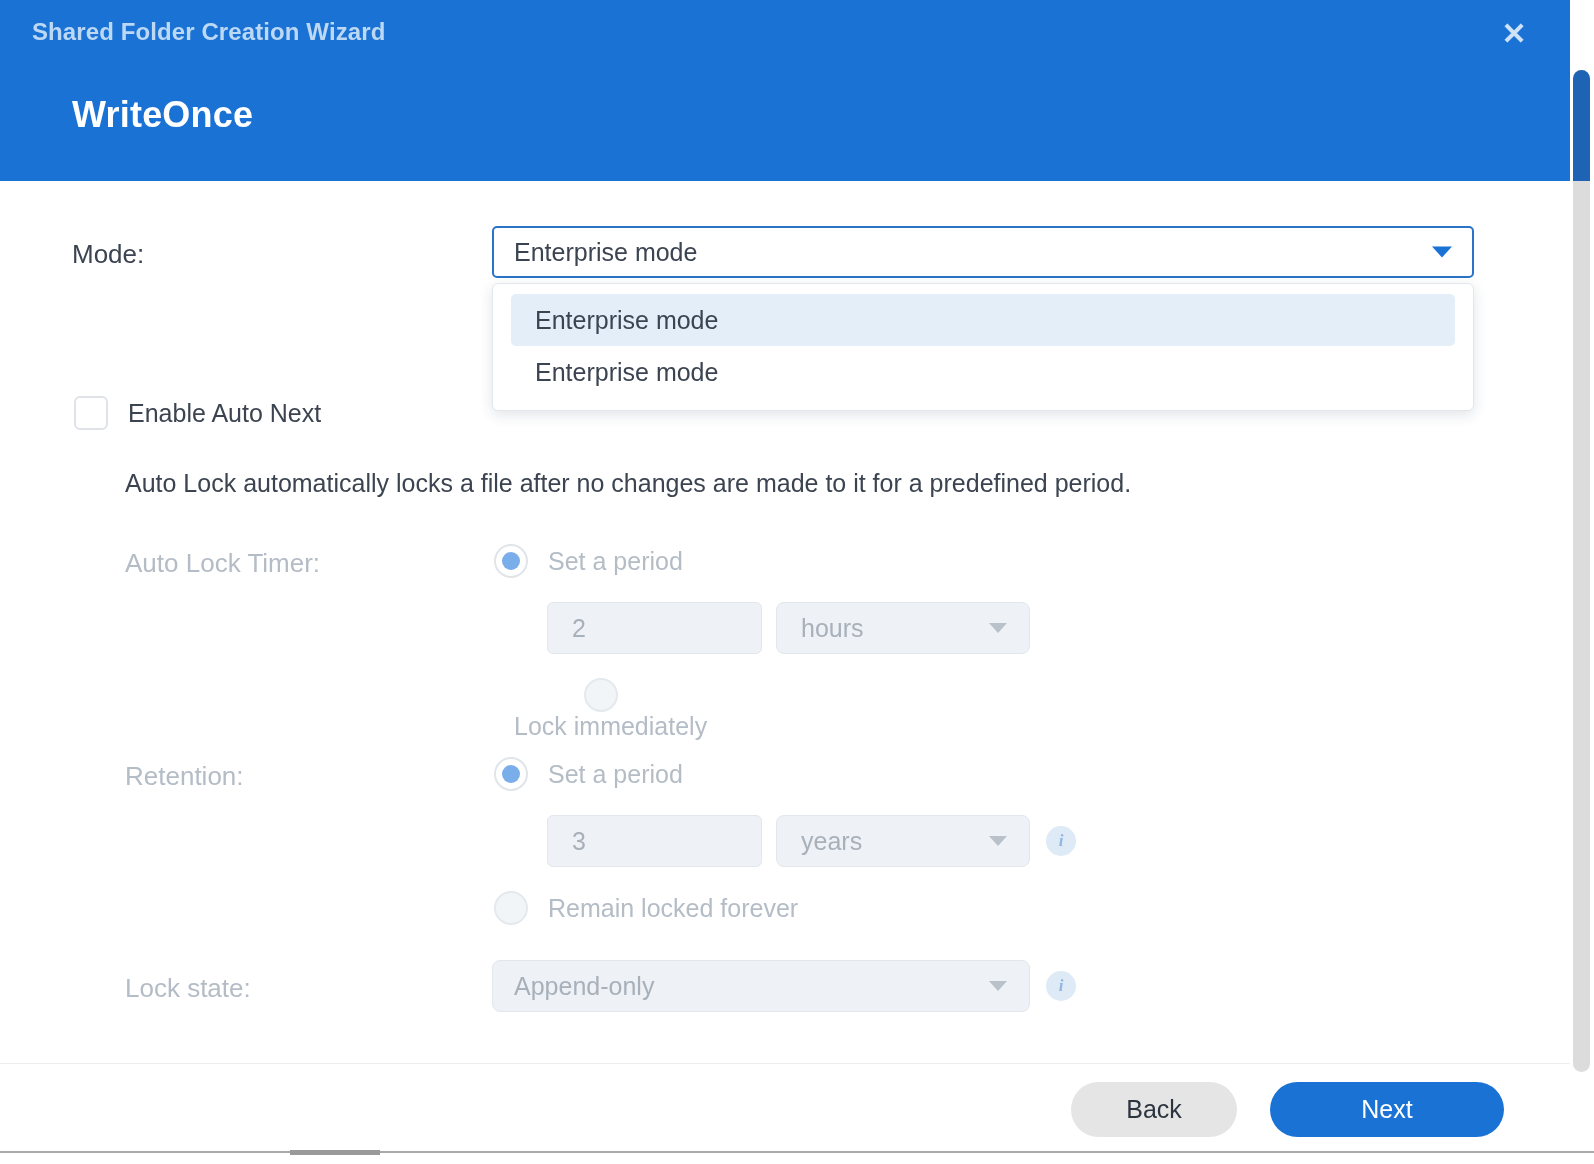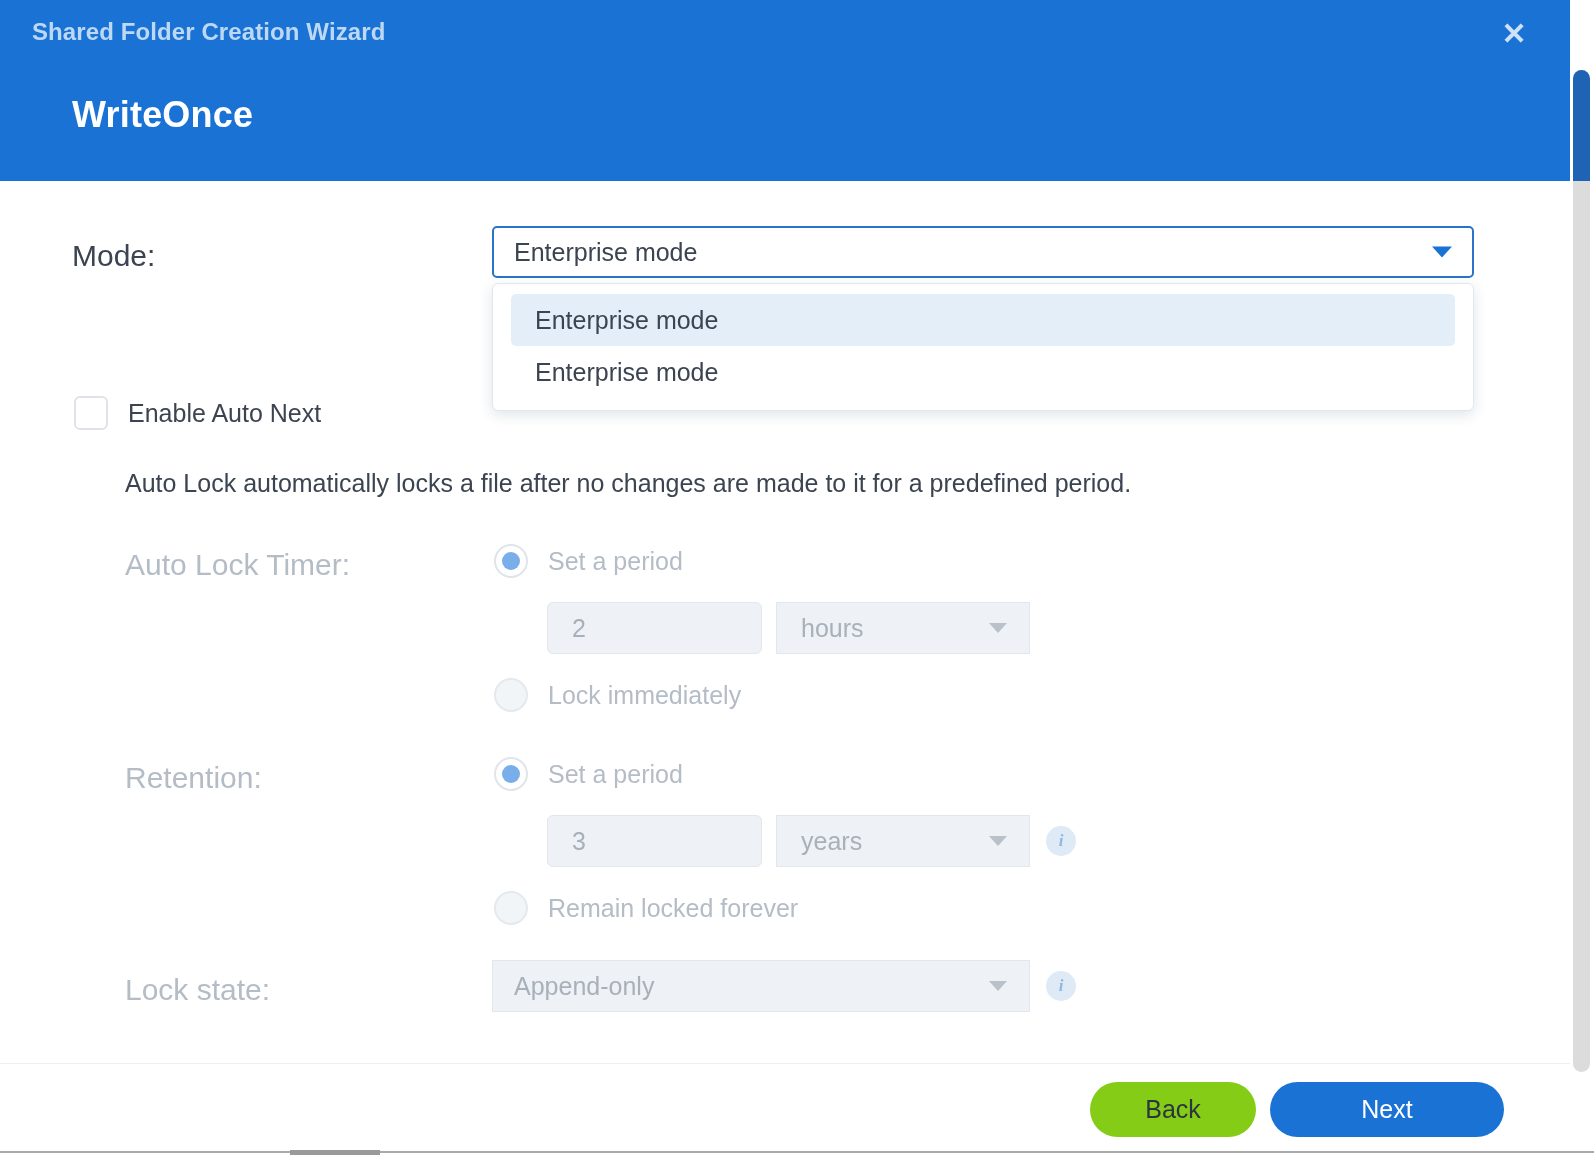--- a/index.html
+++ b/index.html
@@ -61,21 +61,21 @@
   .body {
     position: absolute;
     left: 0; top: 181px;
     width: 1570px;
     height: 882px;
     background: #ffffff;
   }
 
   .row-label {
     position: absolute;
-    font-size: 30px;
+    font-size: 26px;
     color: #3b4450;
     white-space: nowrap;
   }
   .row-label.disabled { color: #b4bcc6; }
 
   
   .mode-label { left: 72px; top: 58px; }
 
   .combo {
     position: absolute;
@@ -201,21 +201,21 @@
     display: flex; align-items: center;
     padding-left: 24px;
     font-size: 25px;
     color: #a8b0ba;
   }
   .field-sel {
     position: absolute;
     height: 52px;
     background: #eef1f5;
     border: 1px solid #e2e7ed;
-    border-radius: 0;
+    border-radius: 8px;
     display: flex; align-items: center;
     padding-left: 24px;
     font-size: 25px;
     color: #a8b0ba;
   }
   .sel-arrow {
     position: absolute;
     right: 22px; top: 50%;
     transform: translateY(-50%);
     width: 0; height: 0;
@@ -251,23 +251,23 @@
     position: absolute;
     top: 18px;
     height: 55px;
     border-radius: 28px;
     display: flex; align-items: center; justify-content: center;
     font-size: 25px;
     cursor: pointer;
     user-select: none;
   }
   .btn-back {
-    right: 314px;
+    right: 333px;
     width: 166px;
-    background: #84cc16;
+    background: #e5e5e5;
     color: #2c3440;
   }
   .btn-next {
     right: 66px;
     width: 234px;
     background: #1a73d4;
     color: #ffffff;
   }
 
   
@@ -350,21 +350,21 @@
 
     <div class="field-num" style="left:547px; top:421px;">
       <span>2</span>
     </div>
 
     <div class="field-sel" style="left:776px; top:421px; width:254px;">
       <span>hours</span>
       <span class="sel-arrow"></span>
     </div>
 
-    <div class="radio-row" style="left:494px; top:497px;">
+    <div class="radio-row" style="left:494px; top:497px;flex-direction:column;">
       <span class="radio empty"></span>
       <span class="radio-label">Lock immediately</span>
     </div>
 
     <div class="row-label disabled ret-label">Retention:</div>
 
     <div class="radio-row" style="left:494px; top:576px;">
       <span class="radio checked"></span>
       <span class="radio-label">Set a period</span>
     </div>

